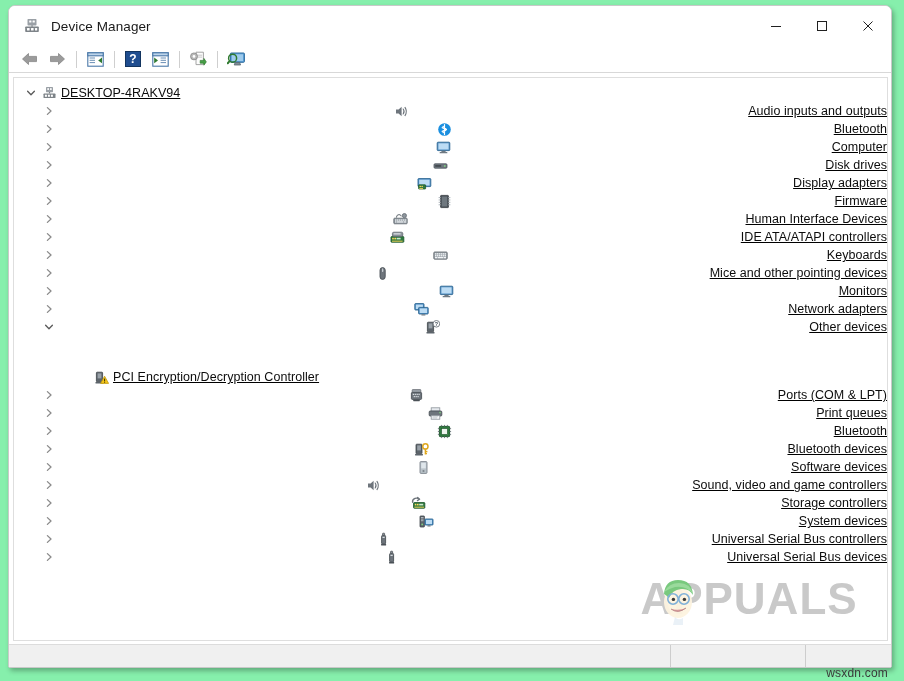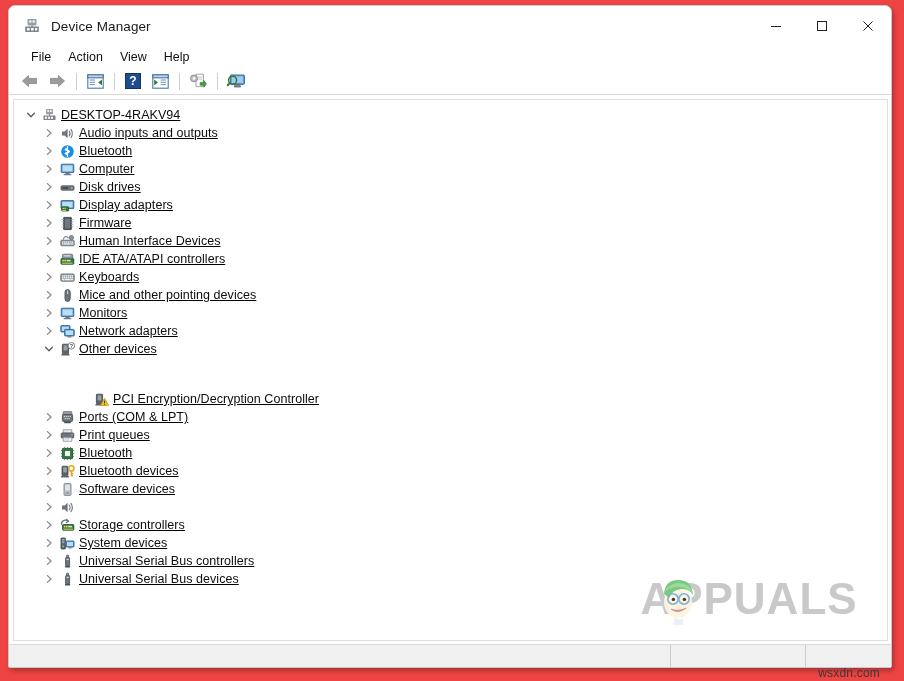--- a/index.html
+++ b/index.html
@@ -9,21 +9,21 @@
     height: 681px;
     background: #ffffff;
     font-family: "Liberation Sans", sans-serif;
     overflow: hidden;
   }
 
   #root-canvas {
     position: relative;
     width: 904px;
     height: 681px;
-    background: #ef4444;
+    background: #86efac;
   }
 
   
   .window {
     position: absolute;
     left: 8px;
     top: 5px;
     width: 884px;
     height: 663px;
     background: #ffffff;
@@ -166,21 +166,21 @@
     justify-content: center;
   }
   .tlabel {
     font-size: 12.5px;
     color: #0c0c0c;
     line-height: 18px;
     padding-left: 2px;
     letter-spacing: 0.05px;
   }
   .lvl0 { padding-left: 8px; }
-  .lvl1 { padding-left: 26px; }
+  .lvl1 { padding-left: 26px; justify-content: space-between; }
   .lvl2 { padding-left: 60px; margin-top: 32px; }
 
   
   .watermark {
     position: absolute;
     right: 26px;
     bottom: 10px;
     width: 230px;
     height: 62px;
     pointer-events: none;
@@ -205,21 +205,21 @@
     border-right: 1px solid #cdcdcd;
     box-sizing: border-box;
   }
   .sb-pane.p1 { flex: 0 0 662px; }
   .sb-pane.p2 { flex: 0 0 135px; }
   .sb-pane.p3 { flex: 1 1 auto; border-right: none; }
 
   
   .srcmark {
     position: absolute;
-    right: 24px;
+    right: 16px;
     bottom: 1px;
     font-size: 12px;
     color: #3a3a3a;
     font-family: "Liberation Sans", sans-serif;
     letter-spacing: 0.2px;
     z-index: 40;
   }
 </style>
 </head>
 <body>
@@ -253,26 +253,20 @@
         </div>
         <div class="winbtn close">
           <svg width="12" height="12" viewBox="0 0 12 12">
             <line x1="1.5" y1="1.5" x2="10.5" y2="10.5" stroke="#202020" stroke-width="1"></line>
             <line x1="10.5" y1="1.5" x2="1.5" y2="10.5" stroke="#202020" stroke-width="1"></line>
           </svg>
         </div>
       </div>
     </div>
 
-    <div class="menubar">
-      <div class="menuitem">File</div>
-      <div class="menuitem">Action</div>
-      <div class="menuitem">View</div>
-      <div class="menuitem">Help</div>
-    </div>
 
     <div class="toolbar">
 
       <div class="tbtn">
         <svg width="18" height="16" viewBox="0 0 18 16">
           <path d="M7.5 2.5 L1.5 8 L7.5 13.5 L7.5 10.6 L15.5 10.6 L15.5 5.4 L7.5 5.4 Z" fill="#9b9b9b" stroke="#7d7d7d" stroke-width="0.7" stroke-linejoin="round"></path>
         </svg>
       </div>
 
       <div class="tbtn">
@@ -753,20 +747,21 @@
                     <path d="M3.4 1.6 L7 5 L3.4 8.4" fill="none" stroke="#8a8a8a" stroke-width="1.3" stroke-linecap="round" stroke-linejoin="round"></path>
                   </svg>
                 </span>
                 <span class="icon-slot">
                   <svg width="15" height="15" viewBox="0 0 15 15">
                     <path d="M2 5.6 L4.6 5.6 L7.6 2.8 L7.6 12.2 L4.6 9.4 L2 9.4 Z" fill="#6e757c"></path>
                     <path d="M9.2 5 Q11 7.5 9.2 10" fill="none" stroke="#6e757c" stroke-width="1.1" stroke-linecap="round"></path>
                     <path d="M11 3.4 Q13.7 7.5 11 11.6" fill="none" stroke="#6e757c" stroke-width="1.1" stroke-linecap="round"></path>
                   </svg>
                 </span>
+                <span class="tlabel">Sound, video and game controllers</span>
               </div>
               <div class="trow lvl1">
                 <span class="chev">
                   <svg width="10" height="10" viewBox="0 0 10 10">
                     <path d="M3.4 1.6 L7 5 L3.4 8.4" fill="none" stroke="#8a8a8a" stroke-width="1.3" stroke-linecap="round" stroke-linejoin="round"></path>
                   </svg>
                 </span>
                 <span class="icon-slot">
                   <svg width="15" height="15" viewBox="0 0 15 15">
                     <rect x="2.6" y="6.6" width="11.2" height="5.6" rx="0.6" fill="#2f7a3f" stroke="#1f5a2c" stroke-width="0.9"></rect>

